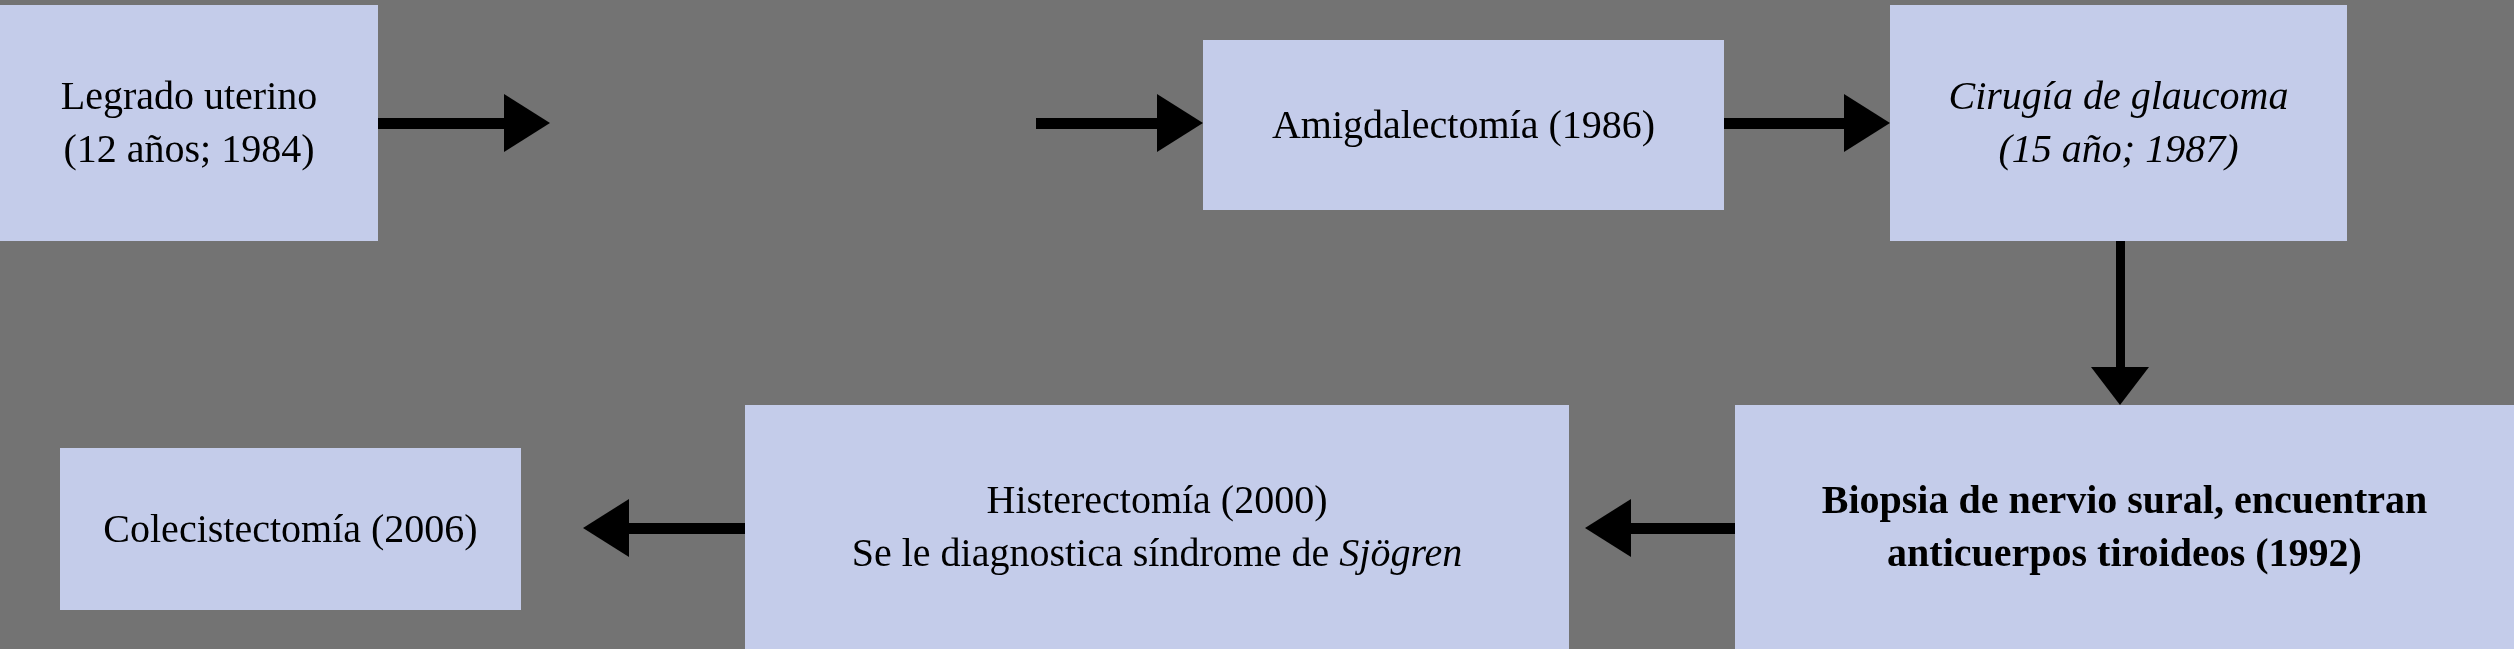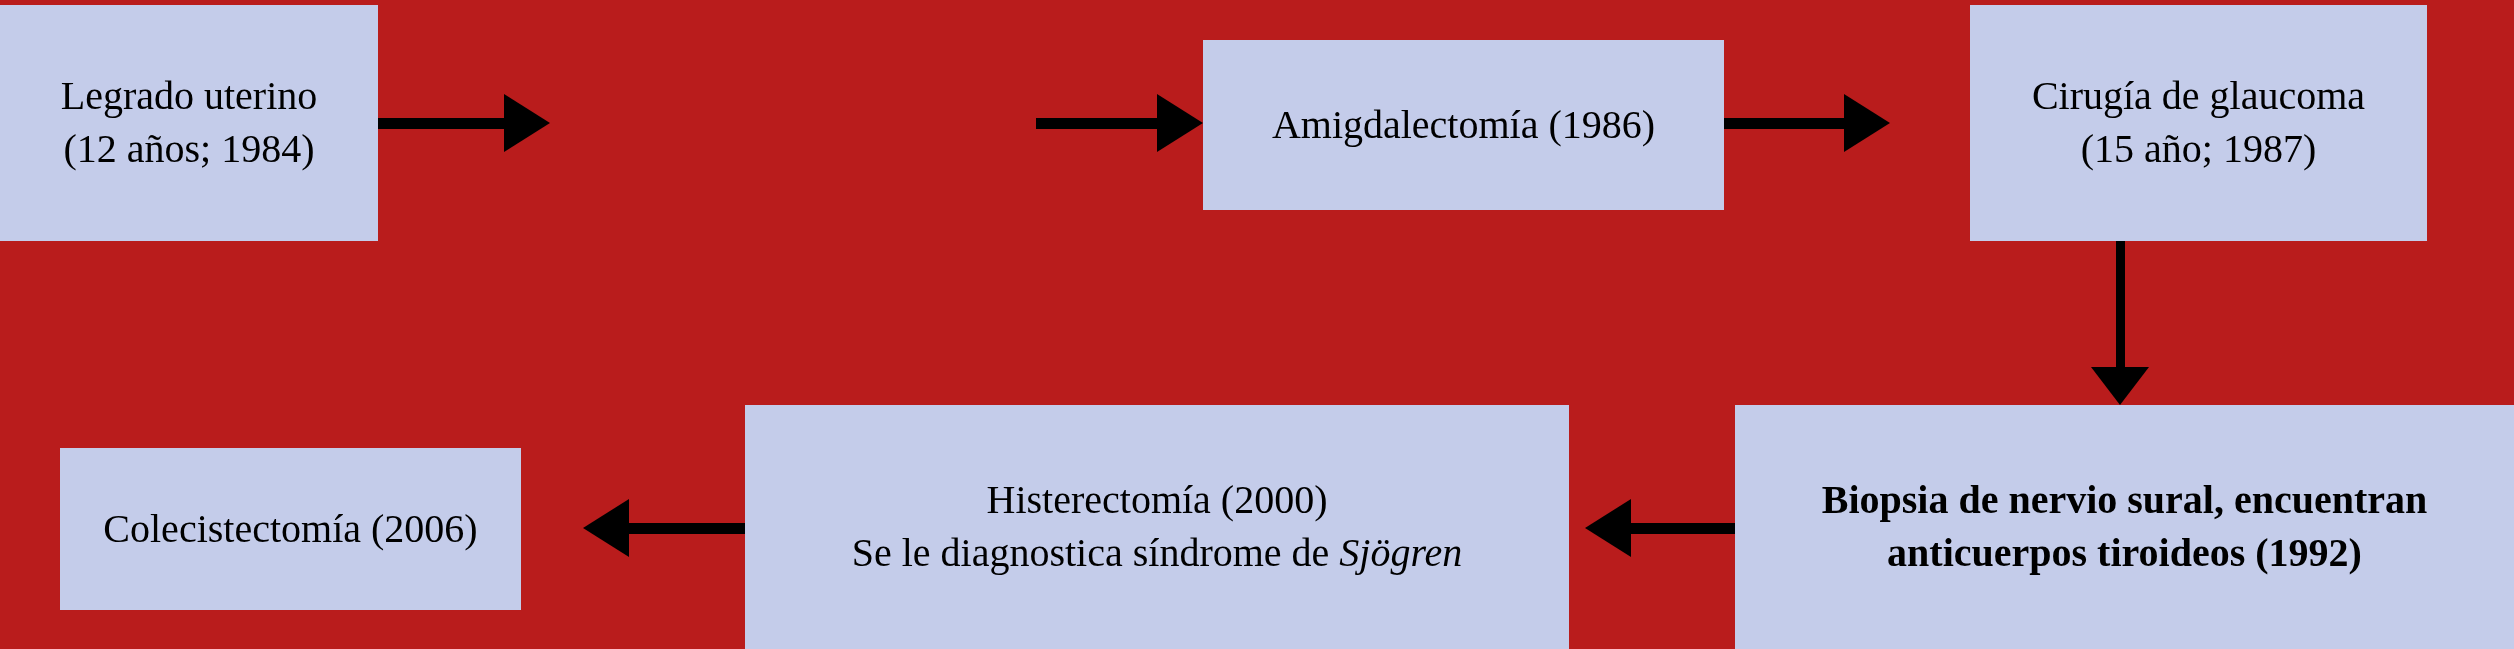--- a/index.html
+++ b/index.html
@@ -4,21 +4,21 @@
 <style>
   html, body {
     margin: 0;
     padding: 0;
     background: #ffffff;
   }
   #canvas {
     position: relative;
     width: 2514px;
     height: 649px;
-    background: #b91c1c;
+    background: #737373;
     overflow: hidden;
     font-family: "Liberation Serif", "DejaVu Serif", serif;
   }
   .node {
     position: absolute;
     background: #c4ccea;
     display: flex;
     align-items: center;
     justify-content: center;
     text-align: center;
@@ -112,21 +112,21 @@
     <span class="lines">
       <span class="line">Amigdalectomía (1986)</span>
     </span>
   </div>
 
   <div class="arrow-h right" style="left:1724px; top:123px; width:166px;">
     <span class="shaft" style="left:0px; width:124px;"></span>
     <span class="head" style="left:120px;"></span>
   </div>
 
-  <div class="node" style="left:1970px; top:5px; width:457px; height:236px;">
+  <div class="node" style="left:1890px; top:5px; width:457px; height:236px;font-style:italic;">
     <span class="lines">
       <span class="line">Cirugía de glaucoma</span>
       <span class="line">(15 año; 1987)</span>
     </span>
   </div>
 
   <div class="arrow-v" style="left:2120px; top:241px; height:164px;">
     <span class="shaft" style="top:0px; height:128px;"></span>
     <span class="head" style="top:126px;"></span>
   </div>

